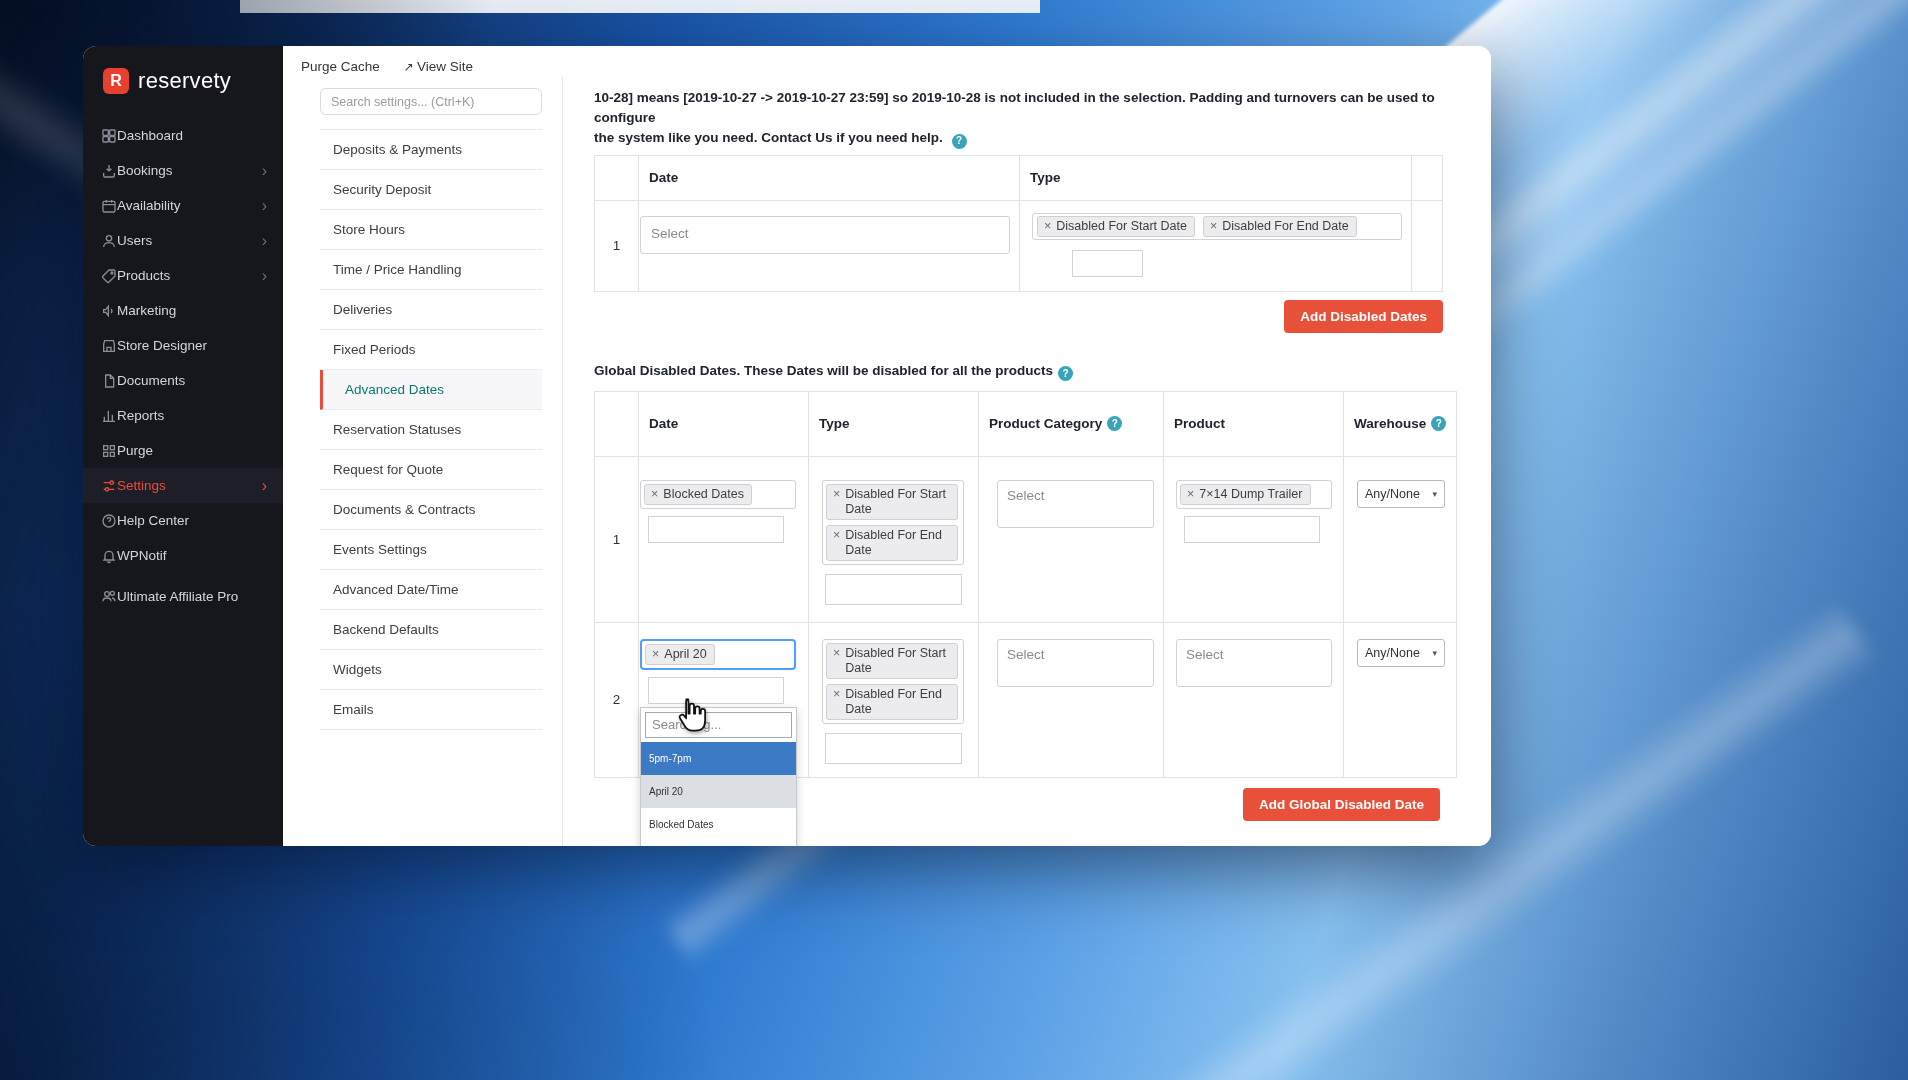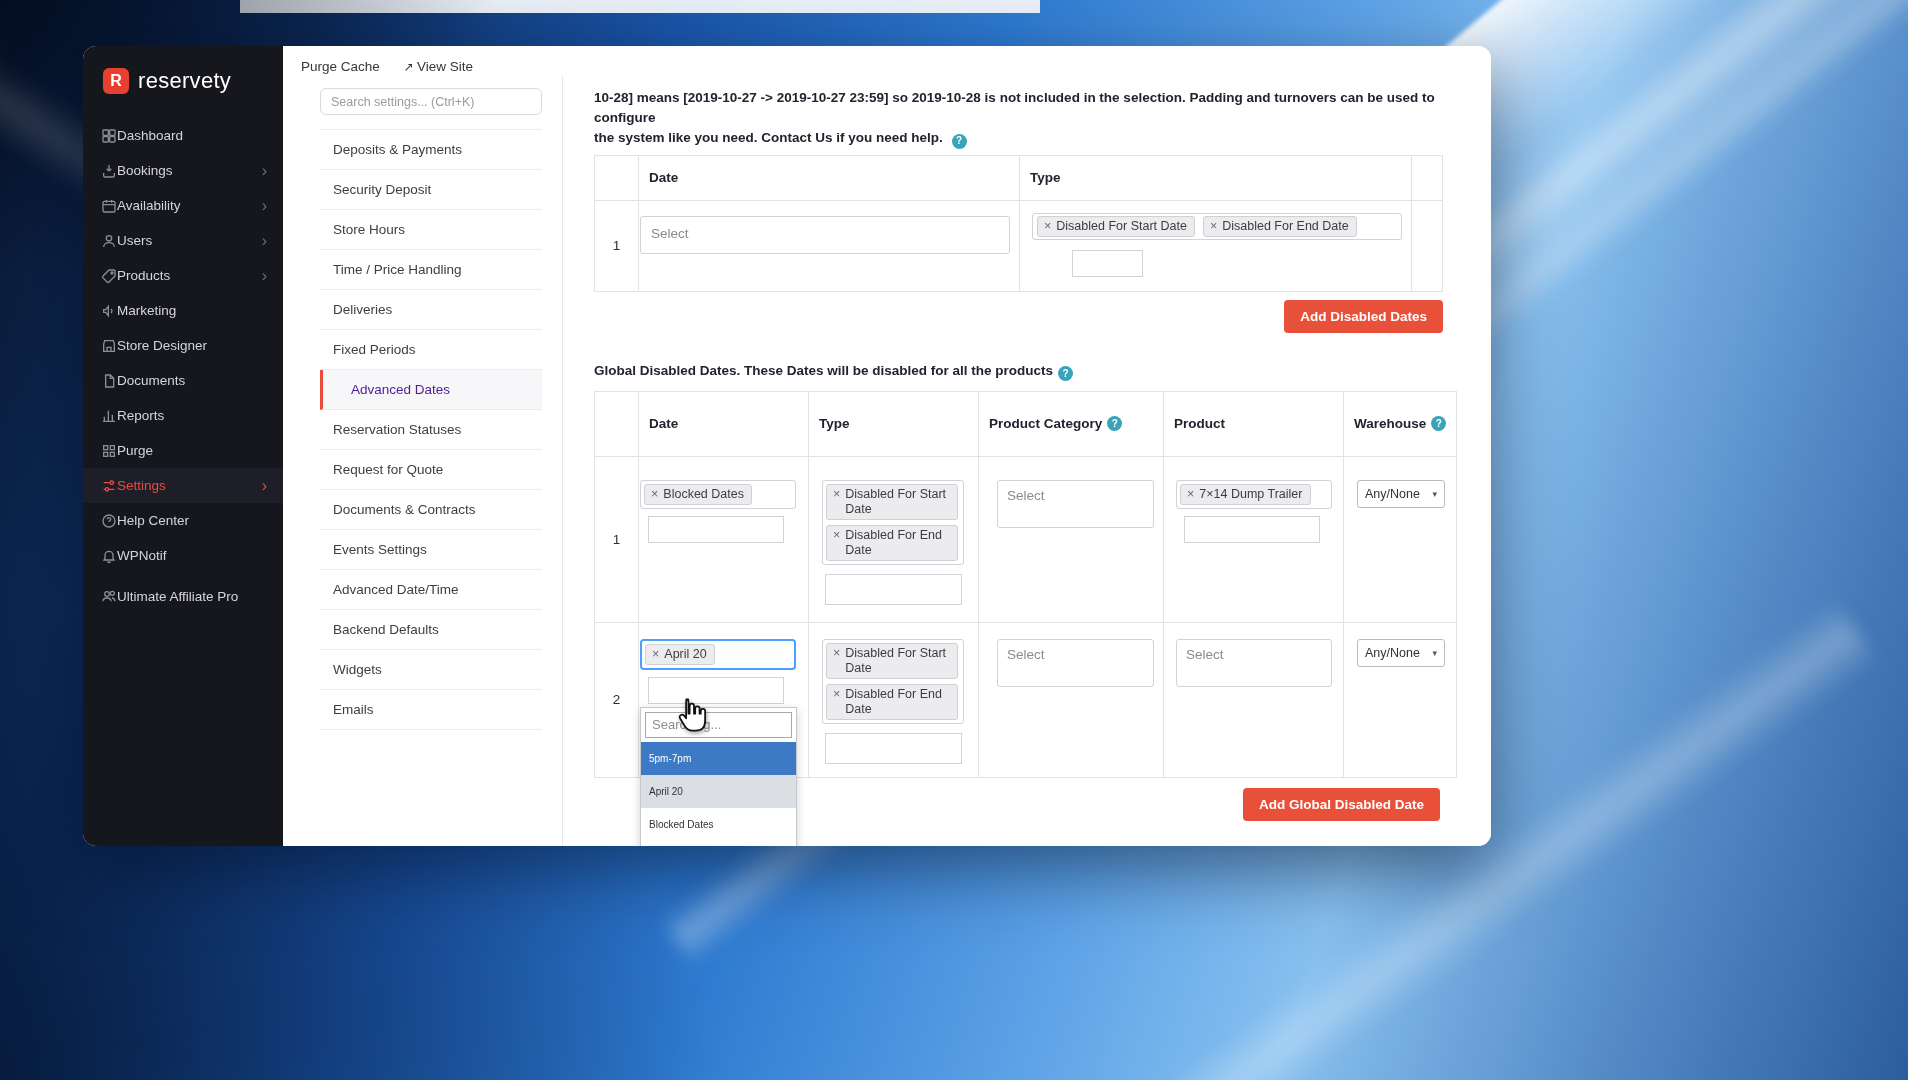--- a/index.html
+++ b/index.html
@@ -49,21 +49,21 @@
   .ext { font-size:12px; margin-right:3px; }
   .cols { flex:1; display:flex; min-height:0; }
 
   
   .settings-col { width:280px; flex:0 0 280px; border-right:1px solid #e8e8ec; padding:12px 20px 0 37px; }
   .search { width:100%; height:27px; border:1px solid #d9d9de; border-radius:6px; padding:0 10px; font-size:12.5px; color:#3d3d44; outline:none; }
   .search::placeholder { color:#9a9aa2; }
   .menu { margin-top:14px; border-top:1px solid #ececf0; }
   .menu-item { height:40px; display:flex; align-items:center; padding-left:13px; font-size:13.5px; color:#3d3d44;
     border-bottom:1px solid #ececf0; cursor:pointer; }
-  .menu-item.active { color:#4c1d95; background:#f7f7f9; border-left:3px solid #e94e3c; padding-left:28px; }
+  .menu-item.active { color:#0f766e; background:#f7f7f9; border-left:3px solid #e94e3c; padding-left:22px; }
 
   
   .main-col { flex:1; position:relative; padding:0 34px 0 31px; overflow:hidden; }
   .intro { margin-top:12px; font-size:13.5px; font-weight:700; color:#20242e; line-height:20px; }
   .help { width:15px; height:15px; border-radius:50%; background:#39a3ba; color:#fff; font-size:10px; font-weight:700;
     display:inline-flex; align-items:center; justify-content:center; margin-left:5px; vertical-align:-2px; }
 
   
   .tbl { border:1px solid #e2e2e6; background:#fff; }
   .t1 { width:849px; margin-top:6px; }

